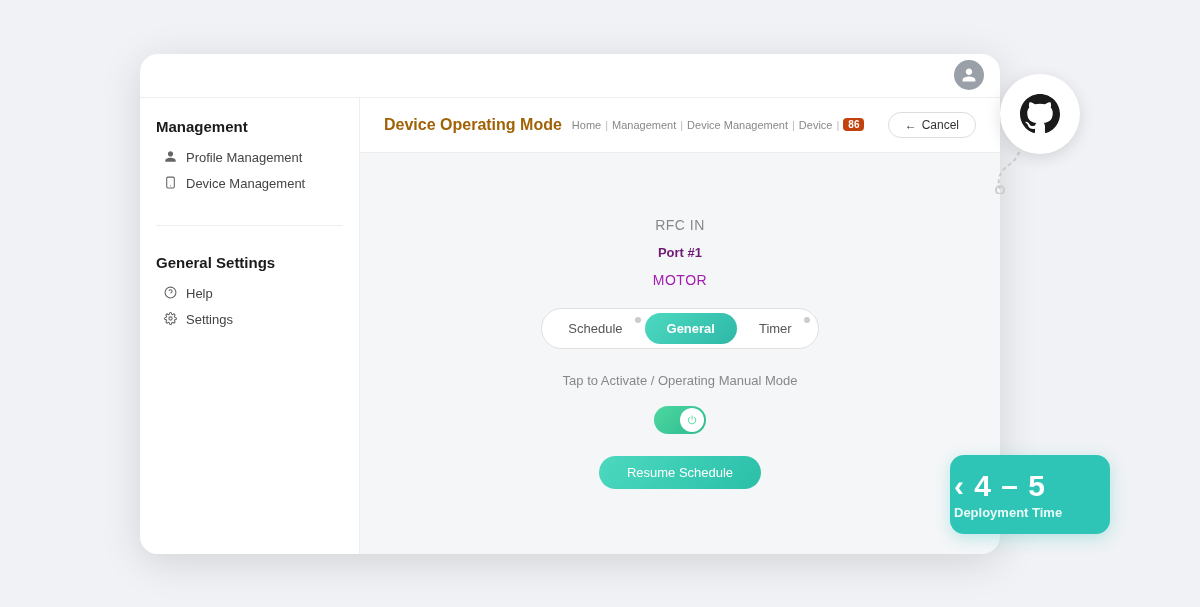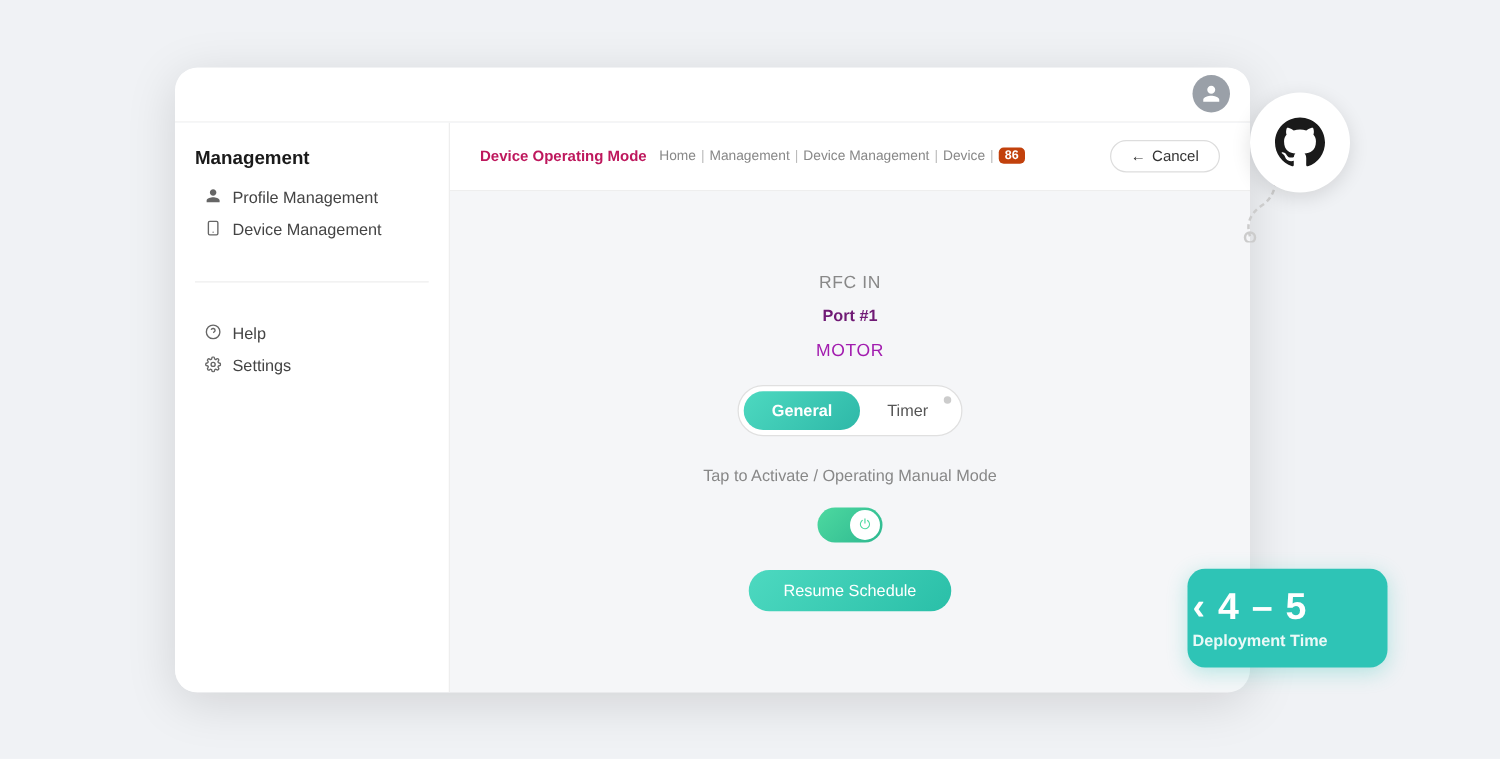--- a/index.html
+++ b/index.html
@@ -129,23 +129,23 @@
       border-bottom: 1px solid #eee;
     }
 
     .header-left {
       display: flex;
       align-items: center;
       gap: 10px;
     }
 
     .page-title {
-      font-size: 12px;
+      font-size: 16px;
       font-weight: 700;
-      color: #be185d;
+      color: #a16207;
     }
 
     .breadcrumb {
       font-size: 11px;
       color: #888;
       display: flex;
       align-items: center;
       gap: 4px;
     }
 
@@ -394,20 +394,21 @@
                   <line x1="12" y1="18" x2="12" y2="18" stroke="currentColor" stroke-width="2" stroke-linecap="round"></line>
                 </svg>
             </span>
             <span>Device Management</span>
           </div>
         </div>
 
         <hr class="sidebar-divider">
 
         <div>
+          <div class="sidebar-section-title">General Settings</div>
           <div class="sidebar-item">
             <span class="sidebar-item-icon">
               <svg width="13" height="13" viewBox="0 0 24 24" fill="none" stroke="currentColor" stroke-width="2">
                   <circle cx="12" cy="12" r="10"></circle>
                   <path d="M9.09 9a3 3 0 0 1 5.83 1c0 2-3 3-3 3"></path>
                   <line x1="12" y1="17" x2="12.01" y2="17"></line>
                 </svg>
             </span>
             <span>Help</span>
           </div>
@@ -447,20 +448,24 @@
           </button>
         </div>
 
         <div class="main-content">
 
           <div class="device-label">RFC IN</div>
           <div class="port-label">Port #1</div>
           <div class="motor-label">MOTOR</div>
 
           <div class="toggle-group">
+            <button class="toggle-btn">
+              <span>Schedule</span>
+              <span class="toggle-dot"></span>
+            </button>
             <button class="toggle-btn active">
               <span>General</span>
             </button>
             <button class="toggle-btn">
               <span>Timer</span>
               <span class="toggle-dot"></span>
             </button>
           </div>
 
           <div class="mode-instruction">Tap to Activate / Operating Manual Mode</div>

